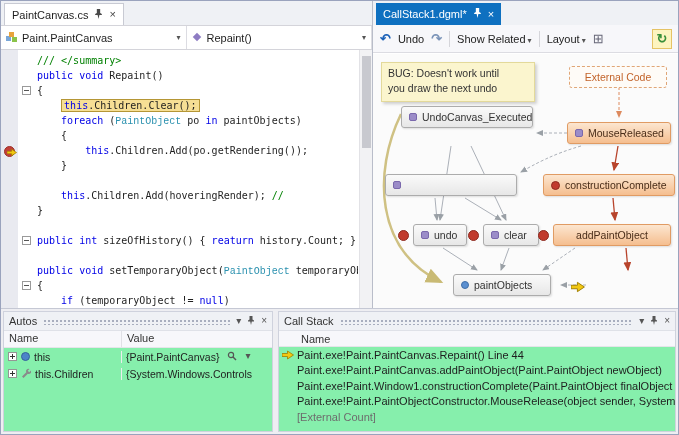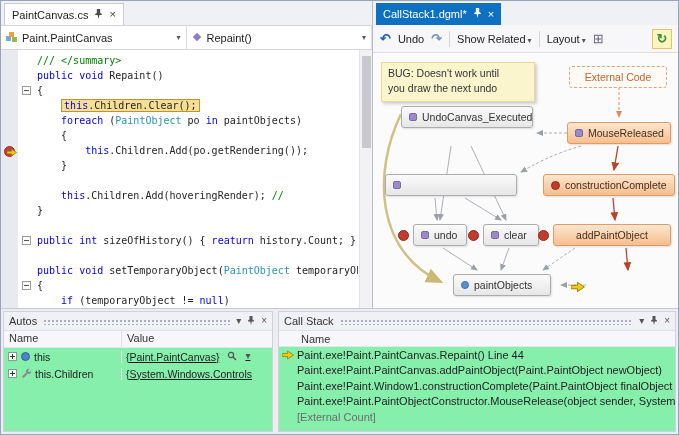--- a/index.html
+++ b/index.html
@@ -20,21 +20,21 @@
 
   .navbar { display:flex; height:25px; background:#fff; border-top:1px solid #d4d4da; border-bottom:1px solid #d4d4da; }
   .combo { flex:1; display:flex; align-items:center; gap:5px; padding:0 5px; font-size:11px; color:#1e1e1e; border-right:1px solid #dcdce2; white-space:nowrap; overflow:hidden; }
   .combo .caret { margin-left:auto; color:#555; font-size:8px; }
 
   .code-wrap { position:absolute; left:0; top:49px; right:0; bottom:0; background:#fff; overflow:hidden; }
   .glyph-margin { position:absolute; left:0; top:0; bottom:0; width:17px; background:#E9EAF0; }
   .code { position:absolute; left:36px; top:3px; right:14px; font-family:"DejaVu Sans Mono", monospace; font-size:10px; line-height:15px; color:#1e1e1e; white-space:pre; overflow:hidden; }
   .code-line { height:15px; }
   .tok-k { color:#0000E6; }
-  .tok-t { color:#2B91AF; }
+  .tok-t { color:#2B91AF;font-family:Liberation Mono, monospace; }
   .tok-c { color:#008000; }
   .tok-p { color:#1e1e1e; }
   .stmt-hl { background:#F6DF95; border:1px solid #B59635; padding:0 2px; }
   .bp { position:absolute; left:3px; top:96px; width:11px; height:11px; border-radius:50%; background:#C24038; border:1px solid #9E2F28; }
   .bp svg { position:absolute; left:2px; top:1px; }
   .fold { position:absolute; left:21px; width:9px; height:9px; border:1px solid #9a9a9a; background:#fff; }
   .fold i { position:absolute; left:1px; right:1px; top:3px; height:1px; background:#555; }
   .vscroll { position:absolute; right:0; top:0; bottom:0; width:13px; background:#F2F2F4; border-left:1px solid #e2e2e6; }
   .vscroll .thumb { position:absolute; left:2px; top:6px; width:9px; height:92px; background:#C8C9CF; }
 
@@ -73,21 +73,21 @@
   .splitter-v { position:absolute; left:272px; top:0; width:5px; bottom:0; }
   .titlebar { display:flex; align-items:center; height:19px; background:#EFF1F5; border-bottom:1px solid #dfe1e8; padding:0 5px; gap:6px; }
   .titlebar .t { font-size:11px; color:#333; white-space:nowrap; }
   .grip { flex:1; height:7px; background-image:radial-gradient(circle, #A8AEBE 0.9px, transparent 1.1px); background-size:4px 4px; background-position:0 1px; }
   .win-ico { font-size:10px; color:#555; line-height:1; }
   .gridhead { display:flex; height:17px; background:#F7F7FB; border-bottom:1px solid #e5e5ea; font-size:11px; color:#333; }
   .gh-cell { padding:1px 5px; }
   .gh-name { width:118px; border-right:1px solid #e0e0e6; }
   .grow { display:flex; align-items:center; height:17px; font-size:10.5px; color:#1e1e1e; }
   .g-name { width:118px; display:flex; align-items:center; gap:4px; padding-left:4px; border-right:1px solid #eceded; overflow:hidden; white-space:nowrap; }
-  .g-val { flex:1; display:flex; align-items:flex-start; gap:8px; padding-left:4px; overflow:hidden; white-space:nowrap;text-decoration:underline; }
+  .g-val { flex:1; display:flex; align-items:flex-start; gap:8px; padding-left:4px; overflow:hidden; white-space:nowrap; }
   .expander { width:9px; height:9px; border:1px solid #959595; background:#fff; position:relative; flex:none; }
   .expander::before { content:""; position:absolute; left:1px; right:1px; top:3px; height:1px; background:#333; }
   .expander::after { content:""; position:absolute; top:1px; bottom:1px; left:3px; width:1px; background:#333; }
   .obj-ico { width:9px; height:9px; border-radius:50%; background:#4C84C9; border:1px solid #35619a; flex:none; }
   .cs-head { height:16px; background:#F7F7FB; border-bottom:1px solid #e5e5ea; font-size:11px; color:#333; padding:0 0 0 22px; display:flex; align-items:center; }
   .cs-row { display:flex; align-items:center; height:15.5px; font-size:11px; color:#1e1e1e; white-space:nowrap; overflow:hidden; }
   .cs-ico { width:18px; flex:none; display:flex; justify-content:center; }
   .cs-row.ext { color:#6d6d6d; }
 </style>
 </head>

